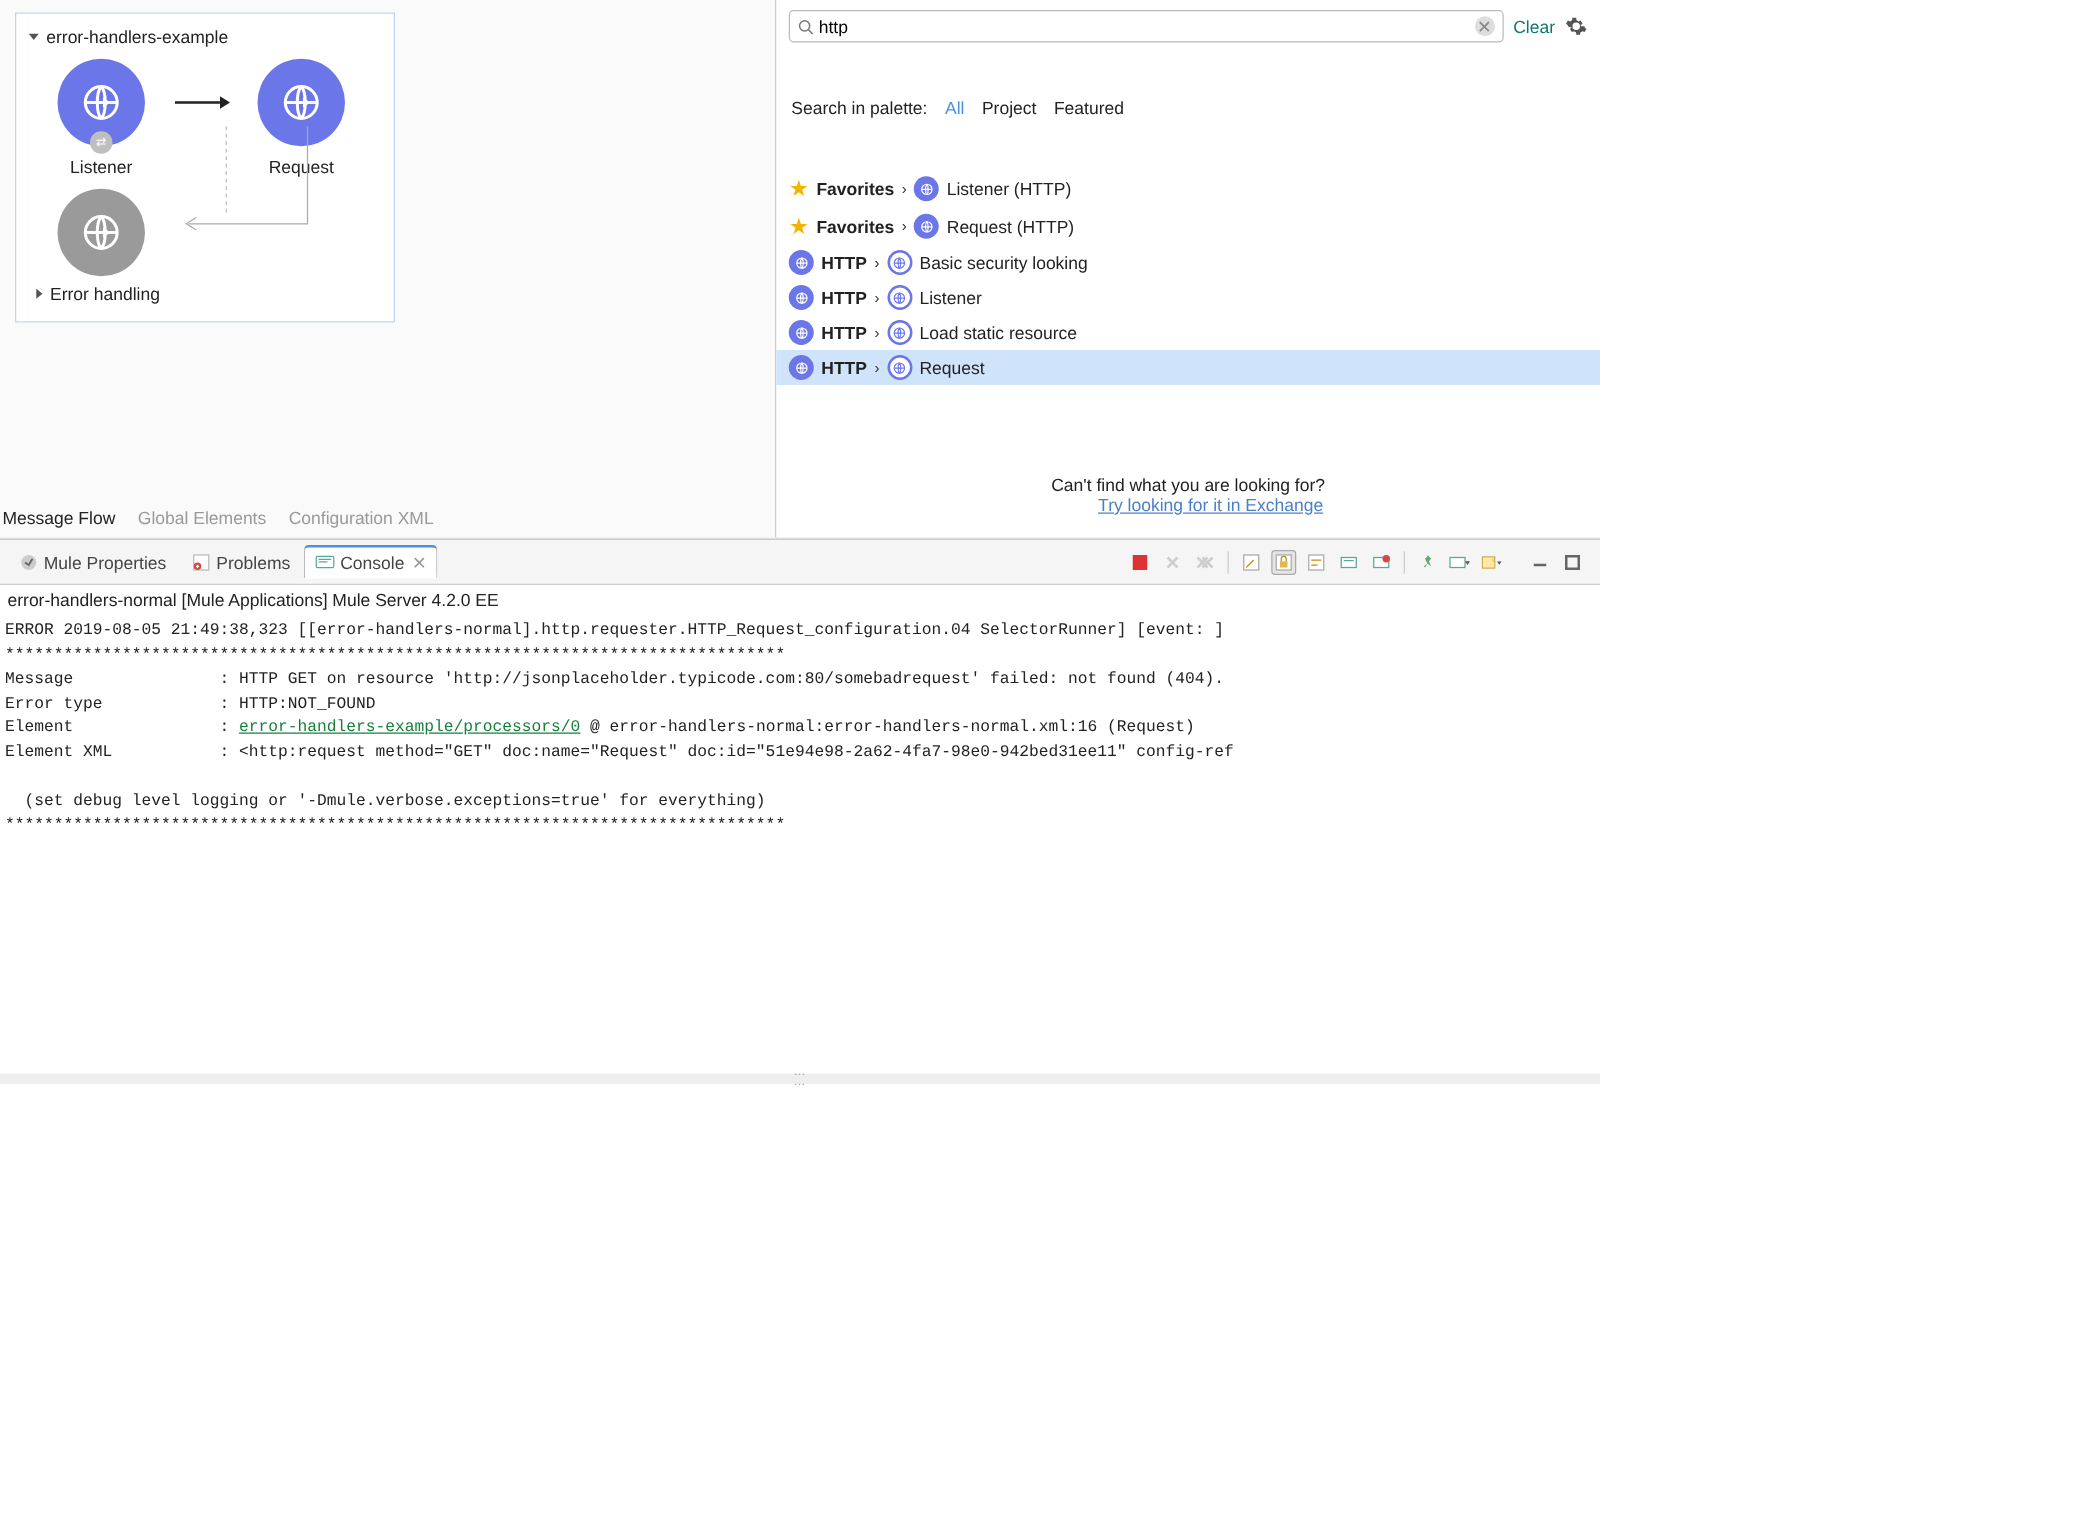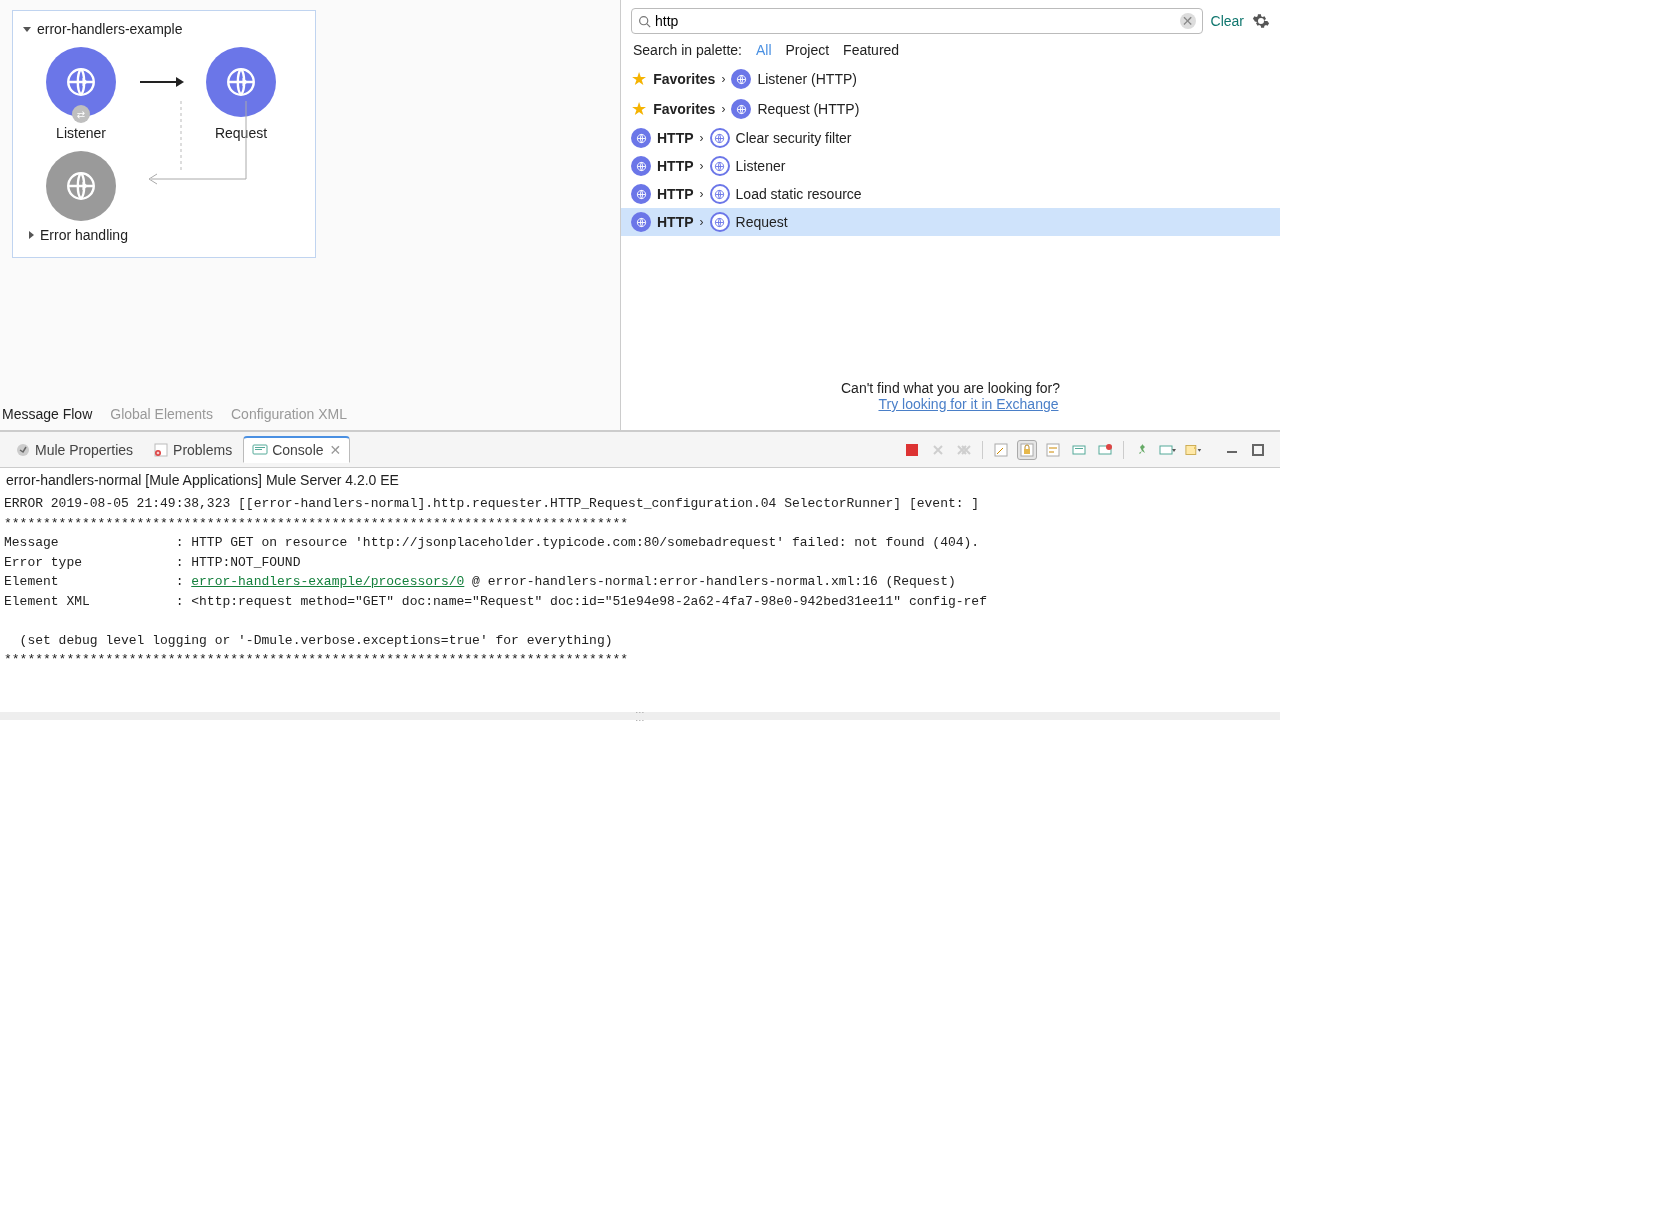--- a/index.html
+++ b/index.html
@@ -18,21 +18,21 @@
 .gray { background: #9a9a9a; }
 .circ svg { width: 34px; height: 34px; }
 .swap-badge { position:absolute; bottom:-6px; width:18px; height:18px; border-radius:50%; background:#bfbfbf; display:flex; align-items:center; justify-content:center; font-size:10px; color:#fff; }
 .node-label { margin-top:8px; font-size:14px; color:#222; text-align:center; }
 .arrow-col { width: 60px; display:flex; justify-content:center; padding-top:28px; }
 .second-row { display:flex; padding:0 10px; align-items:flex-start; }
 .err-line { display:flex; align-items:center; padding:6px 8px; font-size:14px; }
 .canvas-tabs { display:flex; gap:18px; padding:8px 2px; background:#fafafa; font-size:14px; }
 .canvas-tabs .inactive { color:#999; }
 
-.palette-pane { flex:1; border-left:1px solid #ccc; background:#fff; display:flex; flex-direction:column; }
+.palette-pane { flex:1; border-left:1px solid #ccc; background:#fff; display:flex; flex-direction:column;gap:36px; }
 .search-row { display:flex; align-items:center; gap:8px; padding:8px 10px 4px 10px; }
 .search-box { flex:1; display:flex; align-items:center; border:1px solid #bbb; border-radius:4px; padding:2px 6px; height:26px; background:#fff; }
 .search-box svg { width:13px; height:13px; color:#666; }
 .search-box input { border:none; outline:none; flex:1; font-size:14px; padding:0 4px; }
 .clear-x { color:#888; cursor:pointer; font-size:14px; background:#ddd; border-radius:50%; width:16px; height:16px; display:flex; align-items:center; justify-content:center; }
 .clear-link { color:#0f766e; font-size:14px; }
 .gear { width:18px; height:18px; }
 .filter-row { display:flex; gap:14px; padding:4px 12px 6px 12px; font-size:14px; }
 .filter-row .blue { color:#4a90e2; }
 .results { flex:1; overflow:auto; }
@@ -41,21 +41,21 @@
 .star { color:#f5b301; font-size:18px; }
 .chev { color:#333; font-size:12px; }
 .conn-icon { width:20px; height:20px; border-radius:50%; background:#6b76e8; display:flex; align-items:center; justify-content:center; }
 .conn-icon svg { width:11px; height:11px; }
 .conn-outline { background:#fff; border:2px solid #6b76e8; }
 .conn-outline svg { color:#6b76e8; }
 .bold { font-weight:600; }
 .footer-help { text-align:center; padding:8px 0 18px 0; font-size:14px; }
 .footer-help a { color:#4a7fc8; text-decoration:underline;margin-left:36px; }
 
-.bottom { height: 289px; display:flex; flex-direction:column; background:#f5f5f5; border-top:1px solid #ccc; }
+.bottom { height: 436px; display:flex; flex-direction:column; background:#f5f5f5; border-top:1px solid #ccc; }
 .tabbar { display:flex; align-items:center; padding:4px 6px; gap:2px; }
 .tab { display:flex; align-items:center; gap:4px; padding:4px 8px; border:1px solid transparent; border-radius:4px 4px 0 0; font-size:14px; color:#444; }
 .tab.active { background:#fff; border-color:#bbb; border-top:2px solid #4a90e2; border-bottom:1px solid #fff; }
 .tab .ticon { width:16px; height:16px; }
 .toolbar { margin-left:auto; display:flex; align-items:center; gap:6px; padding-right:6px; }
 .tbtn { width:20px; height:20px; display:flex; align-items:center; justify-content:center; border:1px solid transparent; border-radius:3px; }
 .tbtn.pressed { border-color:#aaa; background:#e5e5e5; }
 .console-body { flex:1; background:#fff; border-top:1px solid #ccc; overflow:auto; }
 .console-header { font-size:14px; padding:4px 6px; }
 .console-text { font-family: "Menlo", "Courier New", monospace; font-size:13px; white-space:pre; padding:2px 4px 10px 4px; line-height:1.5; }
@@ -188,21 +188,21 @@
             </svg>
           </span>
     <span class="bold">HTTP</span>
     <span class="chev">›</span>
     <span class="conn-icon conn-outline">
             <svg viewBox="0 0 24 24" width="11" height="11" fill="none" stroke="#6b76e8" stroke-width="2">
               <circle cx="12" cy="12" r="9"></circle>
               <path d="M3 12h18M12 3c3 3 3 15 0 18M12 3c-3 3-3 15 0 18"></path>
             </svg>
           </span>
-    <span>Clear security filter</span>
+    <span>Basic security looking</span>
         </div>
         <div class="row">
           <span class="conn-icon">
             <svg viewBox="0 0 24 24" width="11" height="11" fill="none" stroke="#fff" stroke-width="2">
               <circle cx="12" cy="12" r="9"></circle>
               <path d="M3 12h18M12 3c3 3 3 15 0 18M12 3c-3 3-3 15 0 18"></path>
             </svg>
           </span>
     <span class="bold">HTTP</span>
     <span class="chev">›</span>

